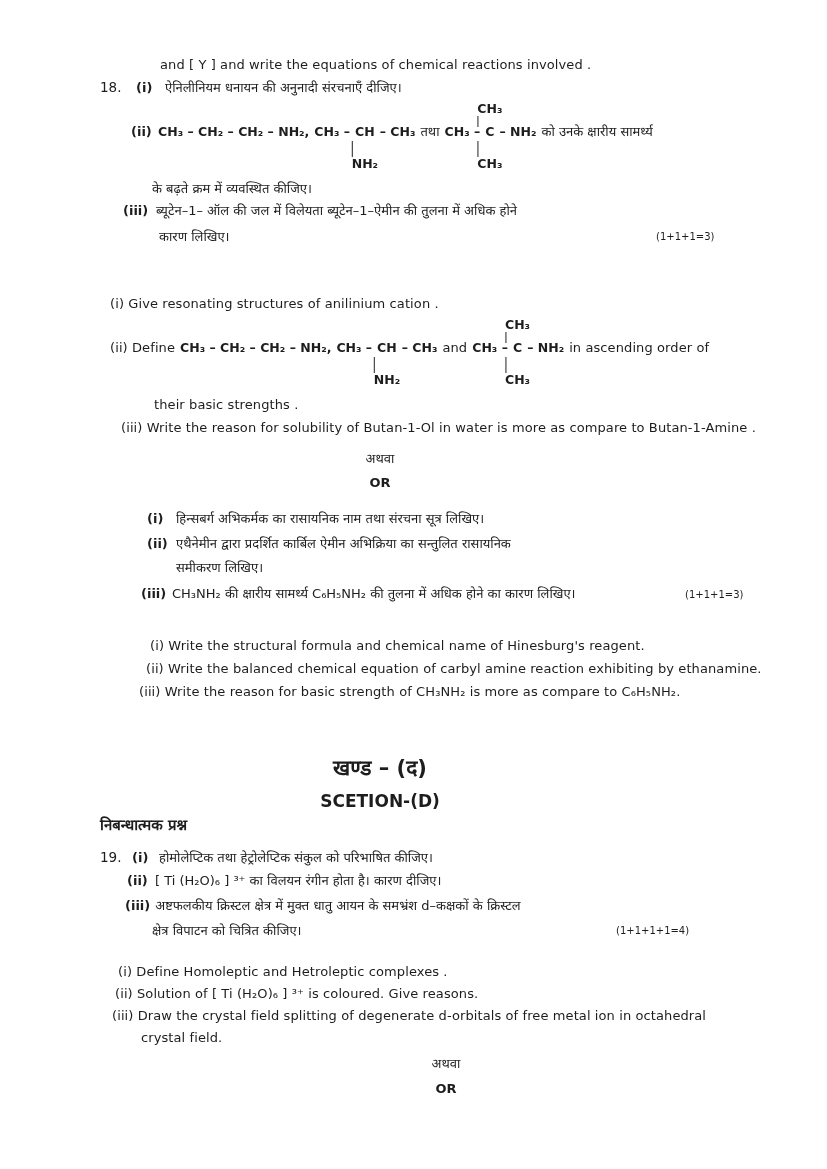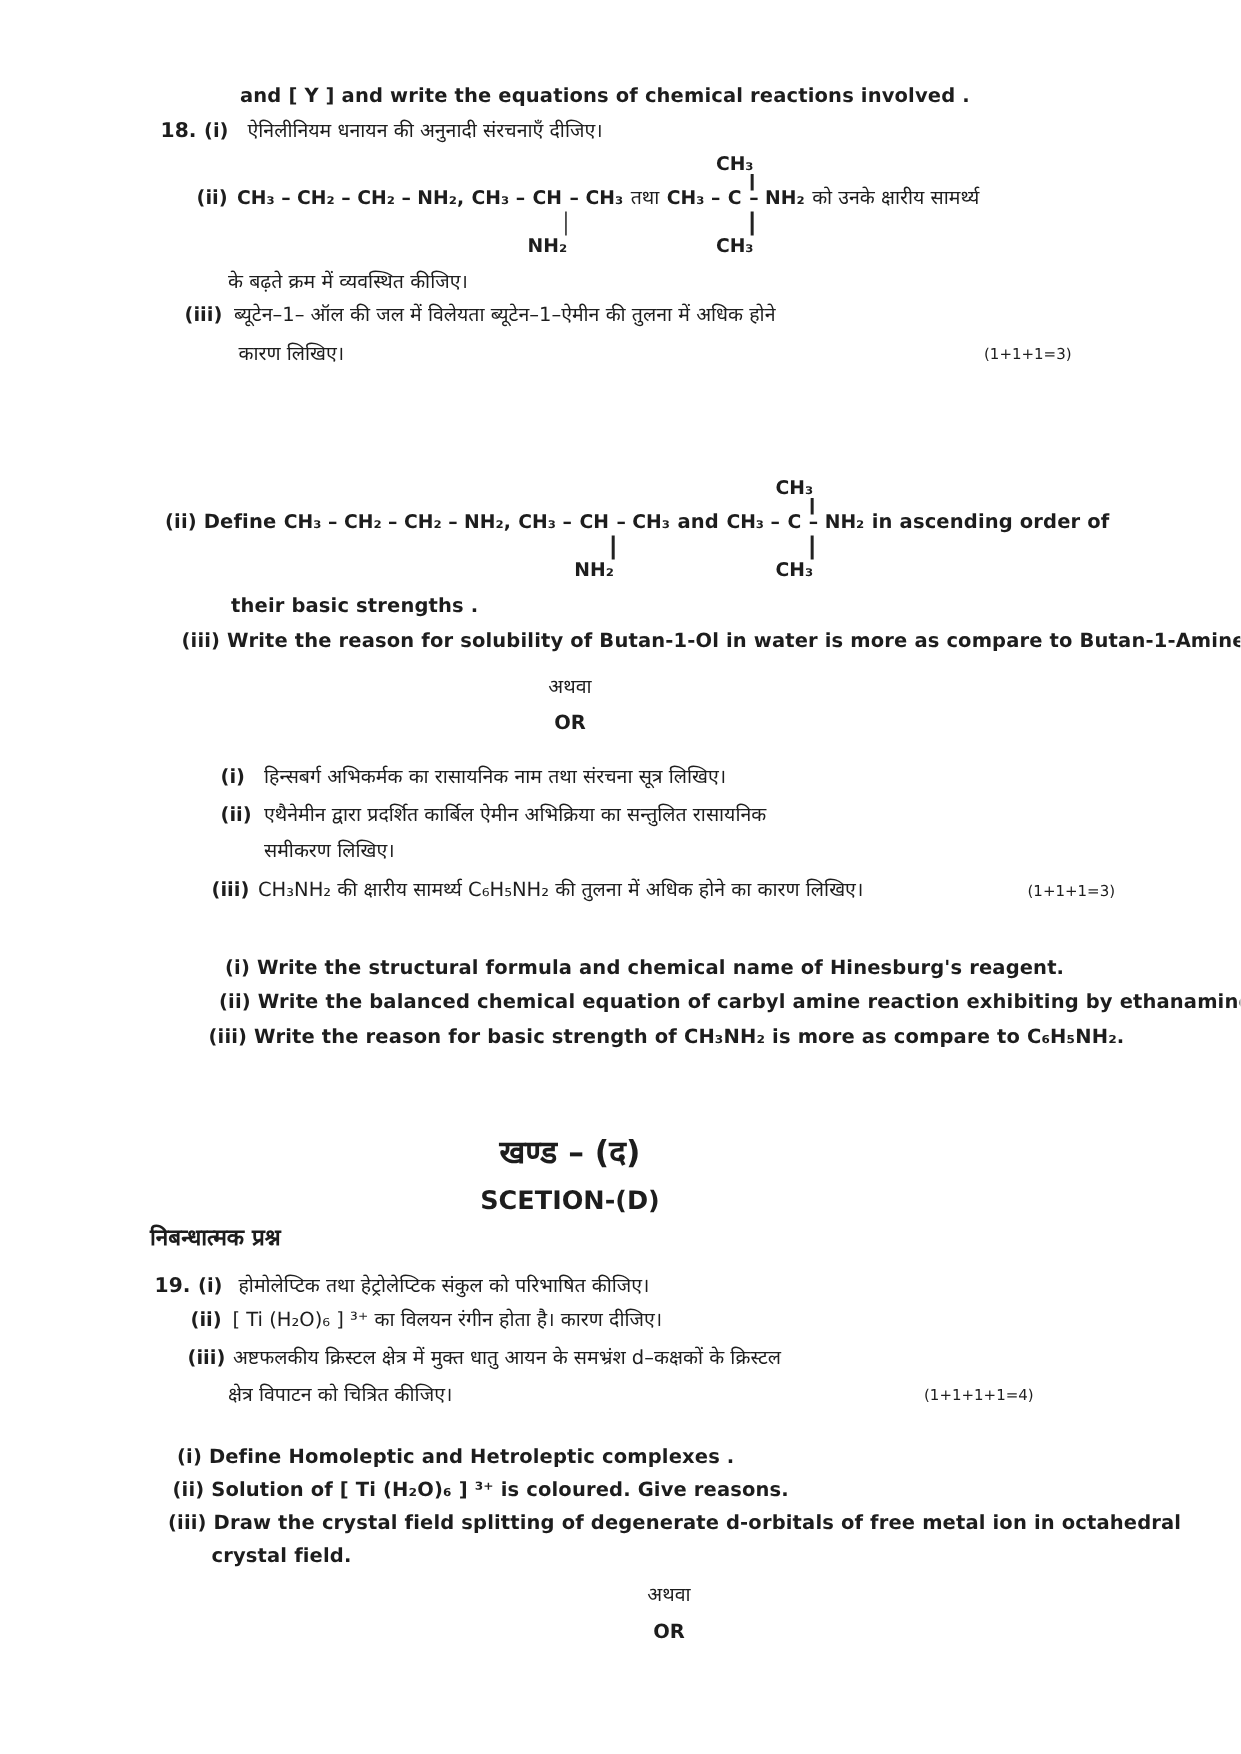--- a/index.html
+++ b/index.html
@@ -4,29 +4,29 @@
 <style>
   * { margin:0; padding:0; box-sizing:border-box; }
   html,body { background:#ffffff; }
   .page {
     position:relative; width:827px; height:1169px; background:#ffffff;
     font-family:"DejaVu Sans","Liberation Sans",sans-serif;
     color:#1d1d1d; overflow:hidden;
   }
   .t { position:absolute; white-space:nowrap; line-height:1.3; }
   .row { display:flex; align-items:baseline; gap:5px; }
-  .en { font-size:13px; font-weight:700; letter-spacing:.1px; }
+  .en { font-size:13px; font-weight:400; letter-spacing:.1px; }
   .hi { font-size:13px; font-weight:400; }
   .f  { font-size:12.5px; font-weight:600; }
-  .qnum { display:inline-block; font-weight:700; font-size:13.5px; width:31px; flex:none;text-align:right; }
+  .qnum { display:inline-block; font-weight:400; font-size:13.5px; width:31px; flex:none; }
   .plabel { display:inline-block; font-weight:600; font-size:13px; min-width:24px; flex:none; }
   .marks { font-size:10px; font-weight:500; }
   .anchor { position:relative; display:inline-block; }
   .br-top,.br-bot { position:absolute; left:50%; transform:translateX(-50%);
-    display:flex; flex-direction:column; align-items:flex-end; line-height:1.1; }
+    display:flex; flex-direction:column; align-items:flex-start; line-height:1.1; }
   .br-top { bottom:calc(100% - 3px); }
   .br-bot { top:calc(100% + 1px); }
   .bond { display:block; width:1.5px; height:11px; background:#222; }
   .br-bot .bond { height:16px; }
   .centered  { left:0;  width:760px; text-align:center; }
   .centered2 { left:66px; width:760px; text-align:center; }
   .head-hi { font-size:21px; font-weight:700; }
   .head-en { font-size:17px; font-weight:700; }
   .subhead { font-size:15px; font-weight:700; }
   .or-en { font-size:13px; font-weight:700; }
@@ -75,20 +75,21 @@
 
   <div class="t hi" style="left:152px;top:181px">के बढ़ते क्रम में व्यवस्थित कीजिए।</div>
 
   <div class="t row" style="left:123px;top:203px">
     <span class="plabel" style="min-width:28px">(iii)</span>
     <span class="hi">ब्यूटेन–1– ऑल की जल में विलेयता ब्यूटेन–1–ऐमीन की तुलना में अधिक होने</span>
   </div>
   <div class="t hi" style="left:159px;top:229px">कारण लिखिए।</div>
   <div class="t marks" style="left:656px;top:230px">(1+1+1=3)</div>
 
+  <div class="t en" style="left:110px;top:296px">(i) Give resonating structures of anilinium cation .</div>
 
   <div class="t row" style="left:110px;top:340px">
     <span class="en">(ii) Define</span>
     <span class="f">CH₃ – CH₂ – CH₂ – NH₂,</span>
     <span class="f">CH₃ –</span>
     <span class="f anchor">
       <span>CH</span>
       <span class="br-bot">
         <i class="bond"></i>
         <span class="f">NH₂</span>

